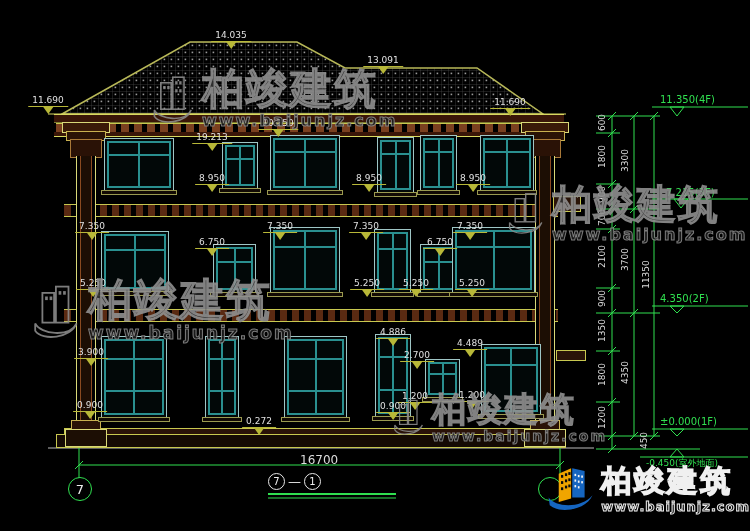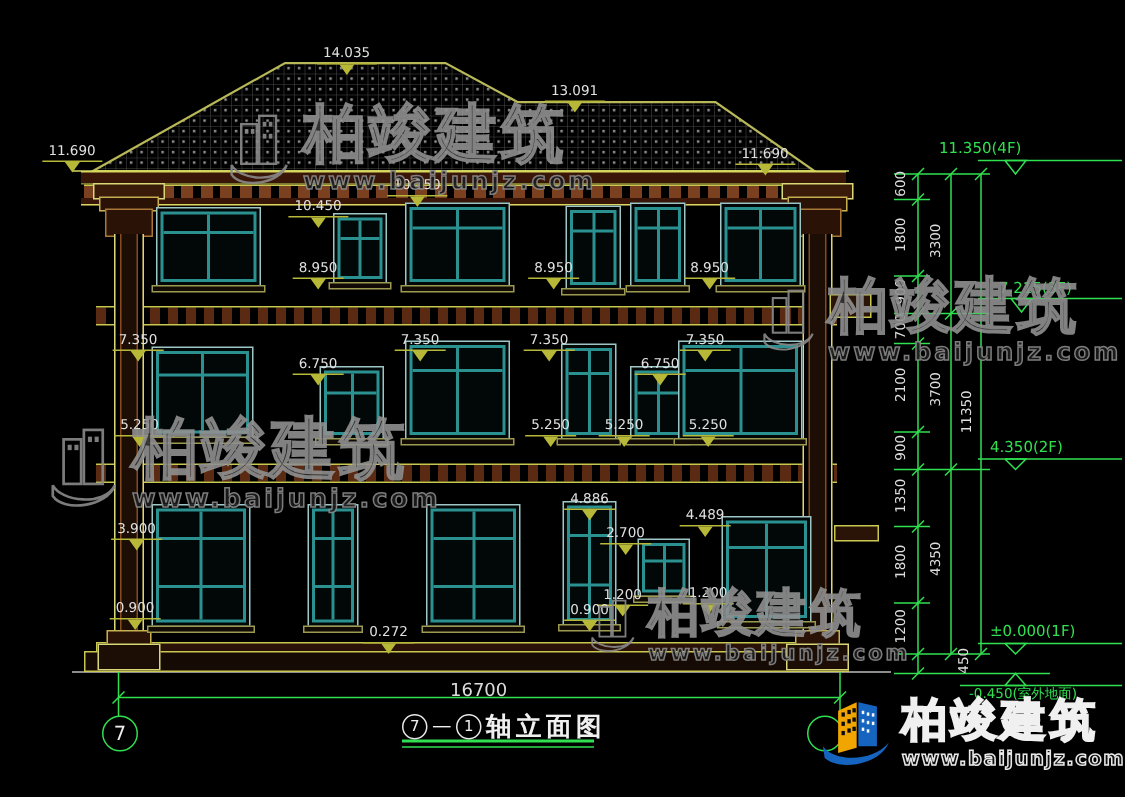--- a/index.html
+++ b/index.html
@@ -208,21 +208,21 @@
       <div class="g"></div>
     </div>
   <div class="win" style="left:481px;top:344px;width:54px;height:65px">
       <div class="g"></div>
     </div>
 
   <div class="fm" style="left:231px;top:25px"><span>14.035</span><i></i></div>
   <div class="fm" style="left:383px;top:50px"><span>13.091</span><i></i></div>
   <div class="fm" style="left:48px;top:90px"><span>11.690</span><i></i></div>
   <div class="fm" style="left:510px;top:92px"><span>11.690</span><i></i></div>
-  <div class="fm" style="left:212px;top:127px"><span>10.450</span><i></i></div>
+  <div class="fm" style="left:212px;top:127px"><span>19.213</span><i></i></div>
   <div class="fm" style="left:278px;top:113px"><span>10.250</span><i></i></div>
   <div class="fm" style="left:212px;top:168px"><span>8.950</span><i></i></div>
   <div class="fm" style="left:369px;top:168px"><span>8.950</span><i></i></div>
   <div class="fm" style="left:473px;top:168px"><span>8.950</span><i></i></div>
   <div class="fm" style="left:92px;top:216px"><span>7.350</span><i></i></div>
   <div class="fm" style="left:280px;top:216px"><span>7.350</span><i></i></div>
   <div class="fm" style="left:366px;top:216px"><span>7.350</span><i></i></div>
   <div class="fm" style="left:470px;top:216px"><span>7.350</span><i></i></div>
   <div class="fm" style="left:212px;top:232px"><span>6.750</span><i></i></div>
   <div class="fm" style="left:440px;top:232px"><span>6.750</span><i></i></div>
@@ -248,34 +248,33 @@
   <div class="vl" style="left:585px;top:294px">900</div>
   <div class="vl" style="left:585px;top:326px">1350</div>
   <div class="vl" style="left:585px;top:370px">1800</div>
   <div class="vl" style="left:585px;top:413px">1200</div>
   <div class="vl" style="left:608px;top:156px">3300</div>
   <div class="vl" style="left:608px;top:255px">3700</div>
   <div class="vl" style="left:608px;top:368px">4350</div>
   <div class="vl" style="left:629px;top:270px">11350</div>
   <div class="vl" style="left:627px;top:436px">450</div>
 
-  <div class="gl" style="left:626px;top:95px">11.350(4F)</div>
+  <div class="gl" style="left:660px;top:95px">11.350(4F)</div>
   <div class="gl" style="left:666px;top:188px">7.215(3F)</div>
   <div class="gl" style="left:660px;top:294px">4.350(2F)</div>
   <div class="gl" style="left:660px;top:417px">±0.000(1F)</div>
   <div class="gl" style="left:646px;top:459px;font-size:9px">-0.450(室外地面)</div>
 
   <div class="dimtxt" style="left:300px;top:453px">16700</div>
   <div class="bubble" style="left:68px;top:477px">7</div>
   <div class="bubble" style="left:538px;top:477px"></div>
   <div class="title">
     <span class="tc">7</span>
     <span class="dash">—</span>
     <span class="tc">1</span>
-    <span class="tt">轴立面图</span>
   </div>
 
   <div class="wm" style="left:148px;top:68px">
     <svg width="48" height="60" viewBox="0 0 60 70">
       <g stroke="#8a8a8a" fill="none" stroke-width="2">
         <path d="M8,50 C14,62 46,66 54,50 C48,66 16,70 8,58 Z"></path>
         <rect x="16" y="16" width="13" height="33"></rect>
           <rect x="31" y="9" width="14" height="40"></rect>
       </g>
       <g fill="#8a8a8a">

